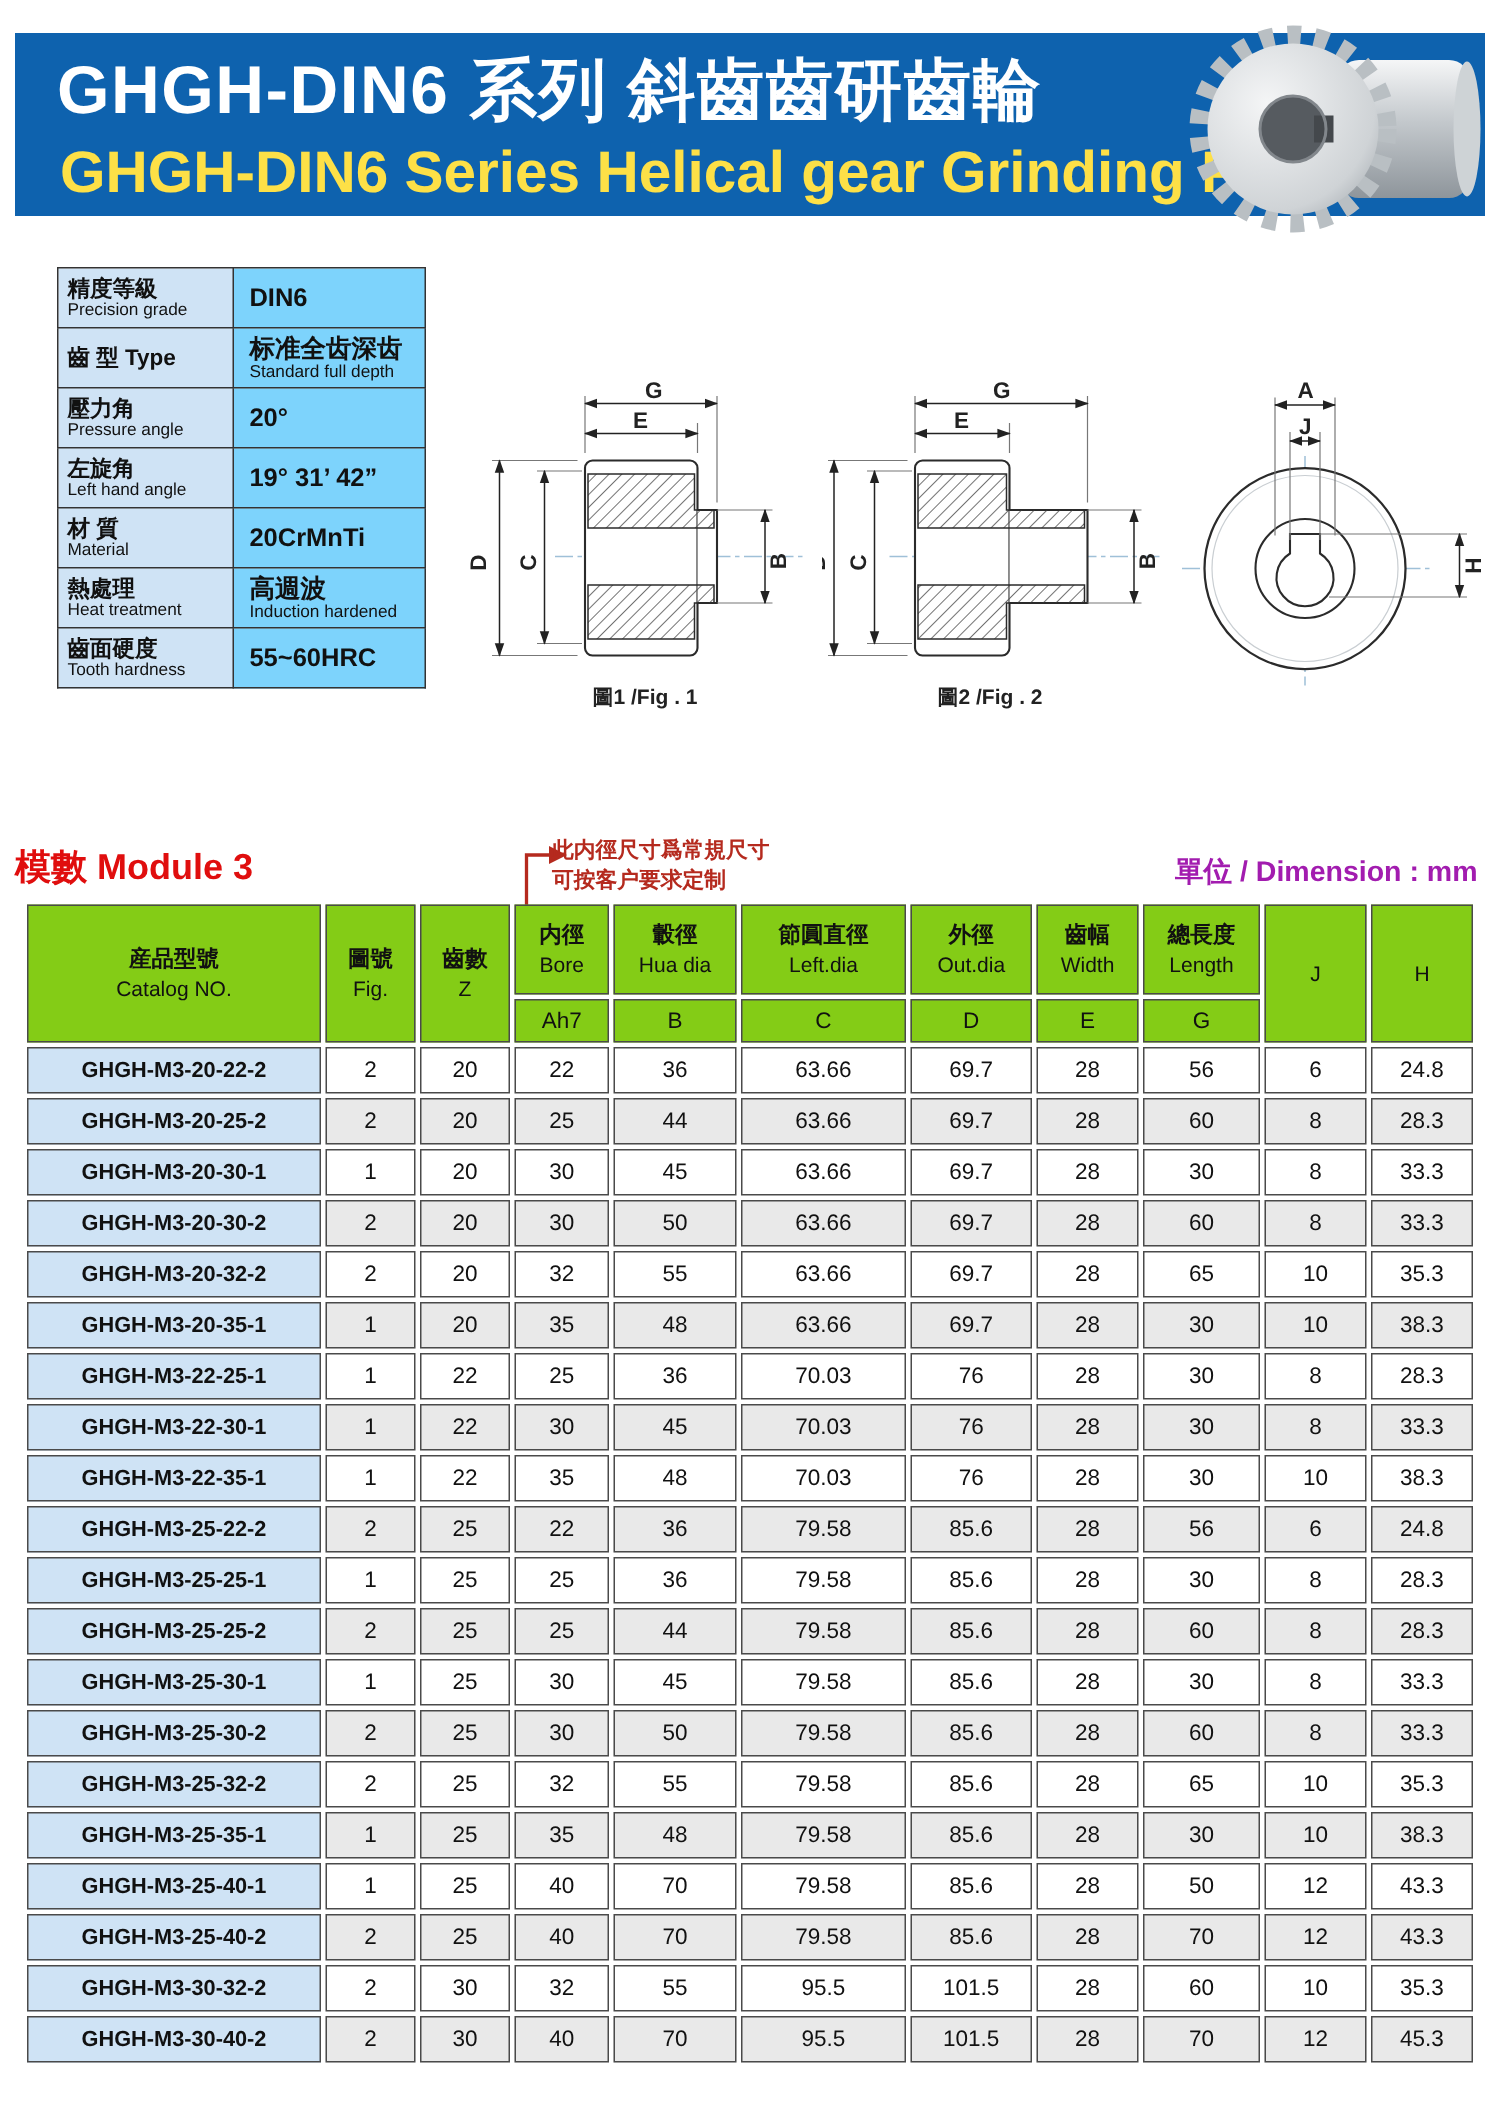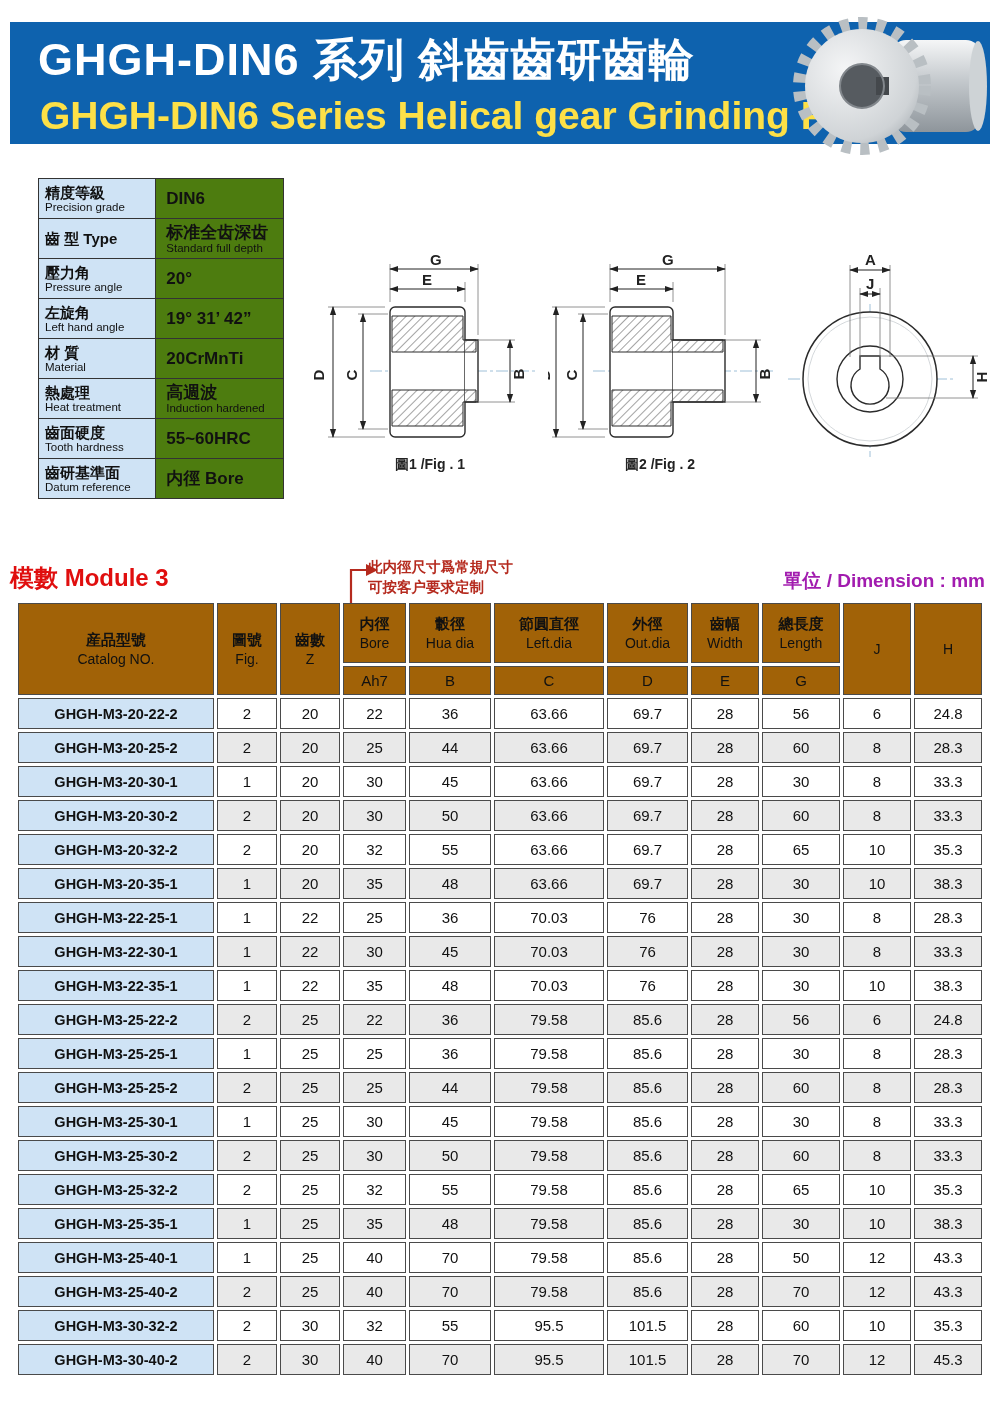--- a/index.html
+++ b/index.html
@@ -8,42 +8,42 @@
   
   .banner{position:absolute;left:10px;top:22px;width:980px;height:122px;background:#0e62ae;}
   .banner .t1{position:absolute;left:28px;top:8px;font-size:45px;font-weight:bold;color:#fff;letter-spacing:1px;white-space:nowrap;}
   .banner .t2{position:absolute;left:30px;top:72px;font-size:39px;font-weight:bold;color:#fde047;white-space:nowrap;}
   .gear-photo{position:absolute;left:792px;top:10px;width:200px;height:152px;}
 
   
   .spec{position:absolute;left:38px;top:178px;width:246px;border-collapse:collapse;}
   .spec td{border:1px solid #333;padding:0 6px;height:39px;vertical-align:middle;}
   .spec td.lab{background:#cfe3f5;width:124px;}
-  .spec td.val{background:#4d7c0f;width:120px;padding-left:10px;}
+  .spec td.val{background:#7dd3fc;width:120px;padding-left:10px;}
   .spec .zh{font-size:15px;font-weight:bold;line-height:17px;}
   .spec .en{font-size:11.5px;line-height:13px;}
   .spec .v1{font-size:17px;font-weight:bold;line-height:19px;}
   .spec .v2{font-size:11.5px;line-height:13px;}
 
   
   .fig{position:absolute;}
   .fig-caption{position:absolute;font-size:14px;font-weight:bold;color:#222;}
   svg text.dim{font-size:15px;font-weight:bold;fill:#222;font-family:"Liberation Sans",sans-serif;}
 
   
   .module-label{position:absolute;left:10px;top:562px;font-size:24px;font-weight:bold;color:#e00e0e;}
   .note{position:absolute;left:368px;top:557px;color:#b52a1e;font-size:14.5px;font-weight:bold;line-height:20px;}
   .note-arrow{position:absolute;left:346px;top:560px;}
   .unit-label{position:absolute;right:15px;top:568px;font-size:19px;font-weight:bold;color:#a21caf;}
 
   
   .main-wrap{position:absolute;left:15px;top:600px;width:970px;}
   table.main{width:970px;table-layout:fixed;border-collapse:separate;border-spacing:3px;}
   table.main td,table.main th{border:1px solid #4a4a4a;text-align:center;vertical-align:middle;padding:0;}
-  table.main th{background:#a16207;font-weight:normal;}
+  table.main th{background:#84cc16;font-weight:normal;}
   table.main .hzh{font-size:15px;font-weight:bold;line-height:20px;}
   table.main .hen{font-size:14px;line-height:18px;}
   table.main tr.hr1 th{height:58px;}
   table.main tr.hr2 th{height:27px;font-size:15px;}
   table.main td{height:29px;font-size:15px;background:#fff;}
   table.main tr.alt td{background:#e9e9e9;}
   table.main td.cat{background:#cfe3f5 !important;font-weight:bold;font-size:14.5px;}
 </style>
 </head>
 <body>
@@ -139,29 +139,20 @@
       </tr>
       <tr>
         <td class="lab">
           <div class="zh">齒面硬度</div>
           <div class="en">Tooth hardness</div>
         </td>
         <td class="val">
           <div class="v1">55~60HRC</div>
         </td>
       </tr>
-      <tr>
-        <td class="lab">
-          <div class="zh">齒研基準面</div>
-          <div class="en">Datum reference</div>
-        </td>
-        <td class="val">
-          <div class="v1">内徑 Bore</div>
-        </td>
-      </tr>
     </tbody>
 </table>
 
 <svg class="fig" style="left:300px;top:252px;" width="250" height="200" viewBox="0 0 250 200">
 
   <line x1="70" y1="119" x2="235" y2="119" stroke="#9fc0d8" stroke-width="1" stroke-dasharray="12 3 3 3"></line>
 
   <rect x="90" y="55" width="75" height="130" rx="5" fill="#fff" stroke="#2b2b2b" stroke-width="1.4"></rect>
   <polyline points="165,88 178,88 178,150 165,150" fill="#fff" stroke="#2b2b2b" stroke-width="1.4"></polyline>
   <polygon points="92,64 163,64 163,88 176,88 176,100 92,100" fill="url(#hatch)" stroke="#2b2b2b" stroke-width="1"></polygon>

